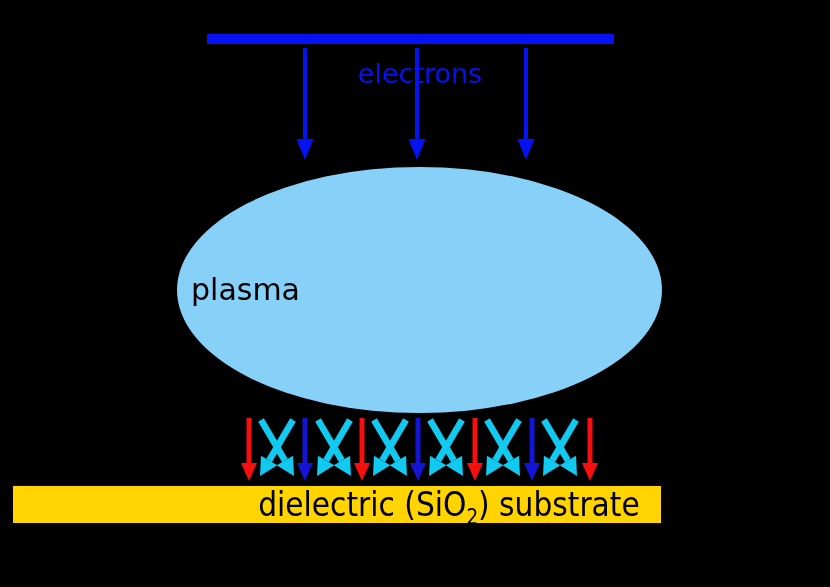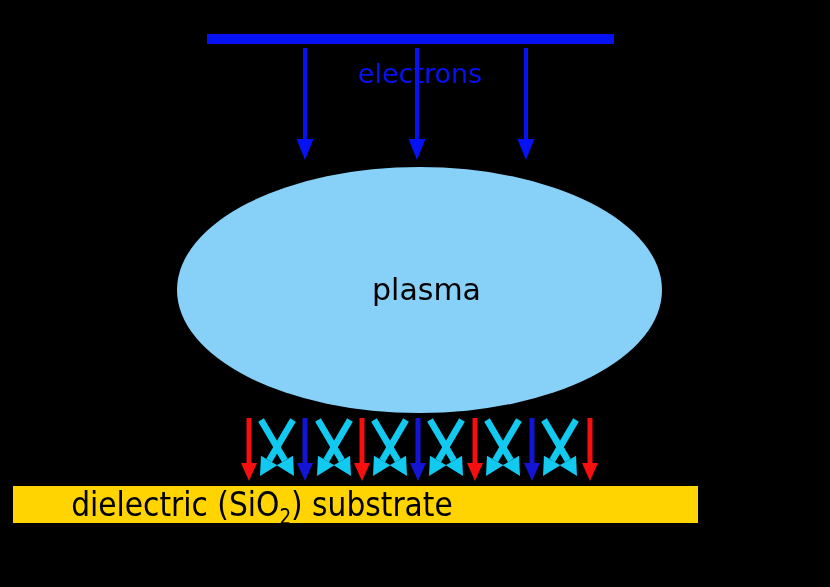--- a/index.html
+++ b/index.html
@@ -41,39 +41,38 @@
   .plasma-ellipse {
     position: absolute;
     left: 177px;
     top: 167px;
     width: 485px;
     height: 246px;
     border-radius: 50%;
     background: var(--plasma_fill, #87d1f8);
     display: flex;
     align-items: center;
-    justify-content: center;
+    justify-content: flex-start;
   }
   .plasma-label {
     color: var(--label_black, #000);
     font-size: 30px;
     line-height: 1;
     margin-left: 14px;
   }
   .substrate-bar {
     position: absolute;
     left: 13px;
     top: 486px;
     width: 648px;
     height: 37px;
     background: var(--substrate_yellow, #ffd400);
     display: flex;
     align-items: center;
-    justify-content: flex-start;
-    padding-left: 37px;
+    justify-content: flex-end;
   }
   .substrate-label {
     color: var(--label_black, #000);
     font-size: 33px;
     line-height: 1;
     white-space: nowrap;
     transform: scaleX(0.9);
     transform-origin: center;
   }
   .substrate-label sub {

